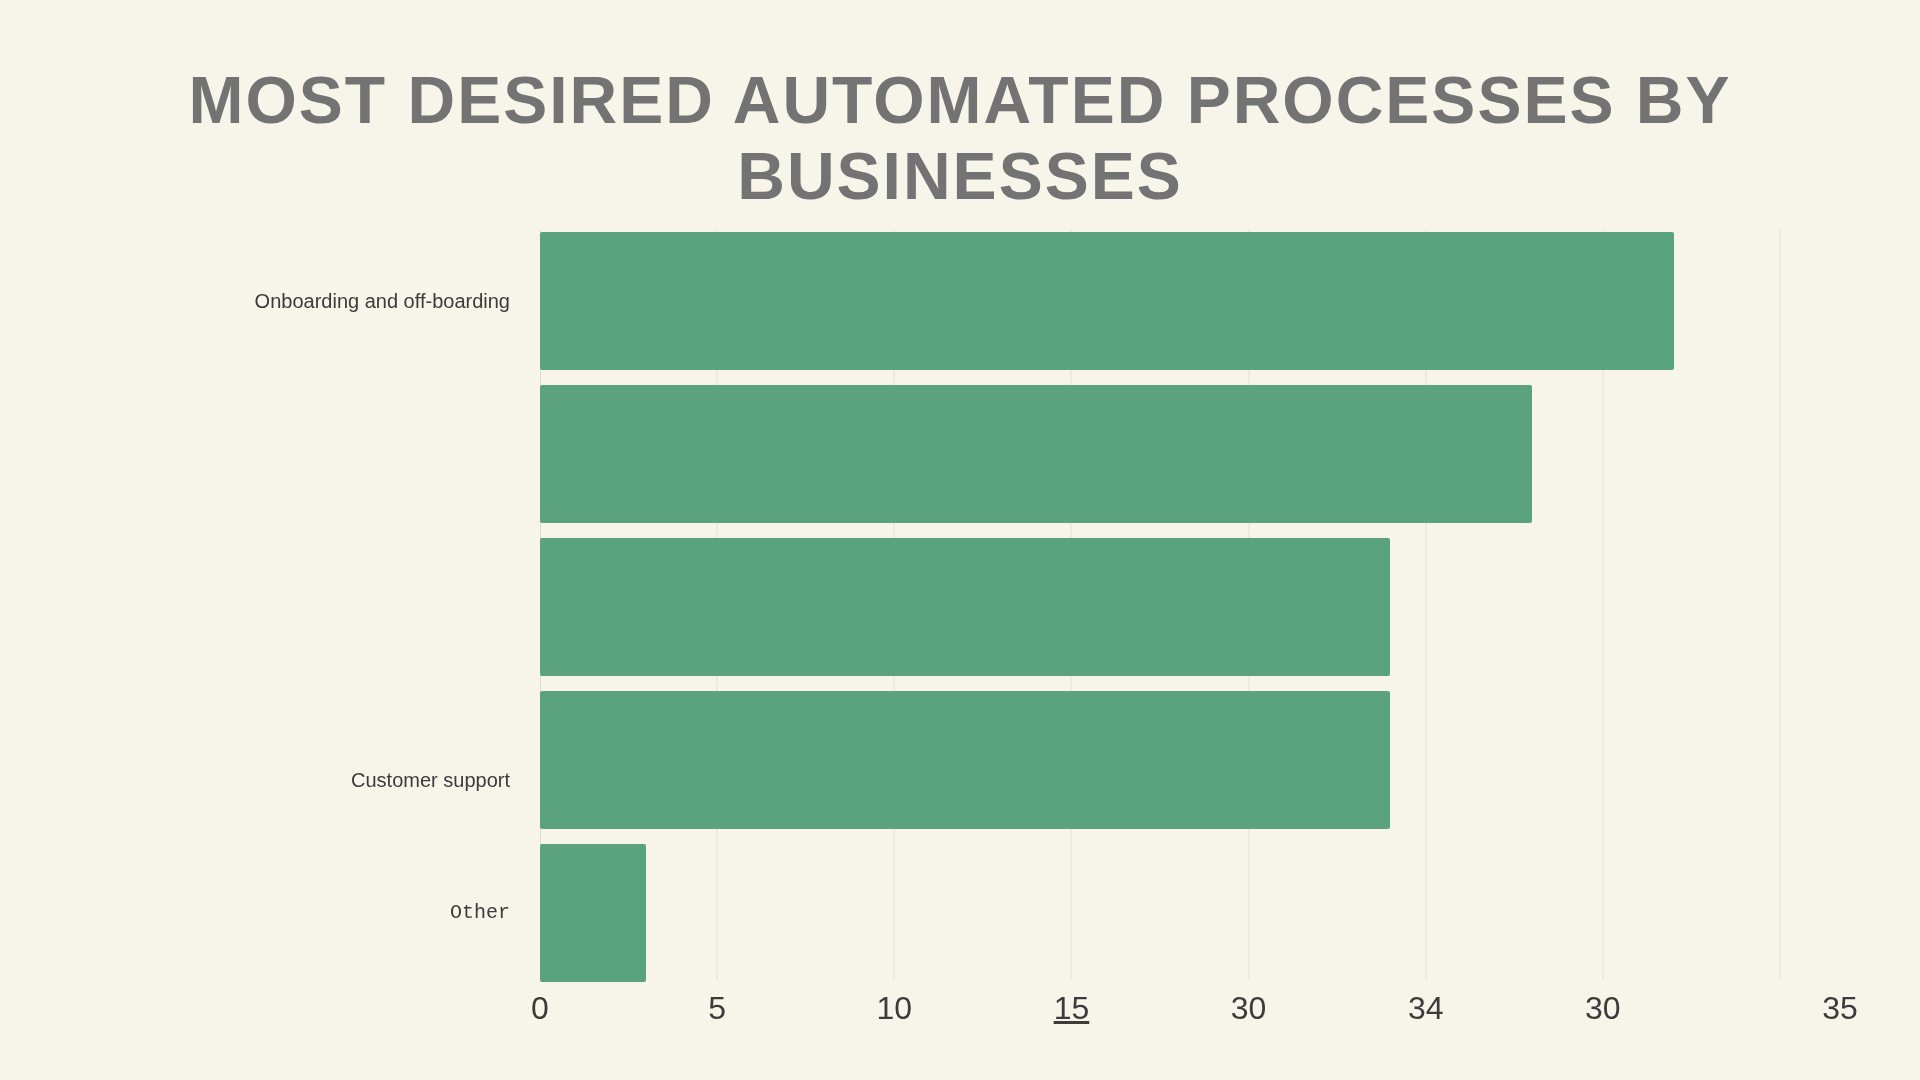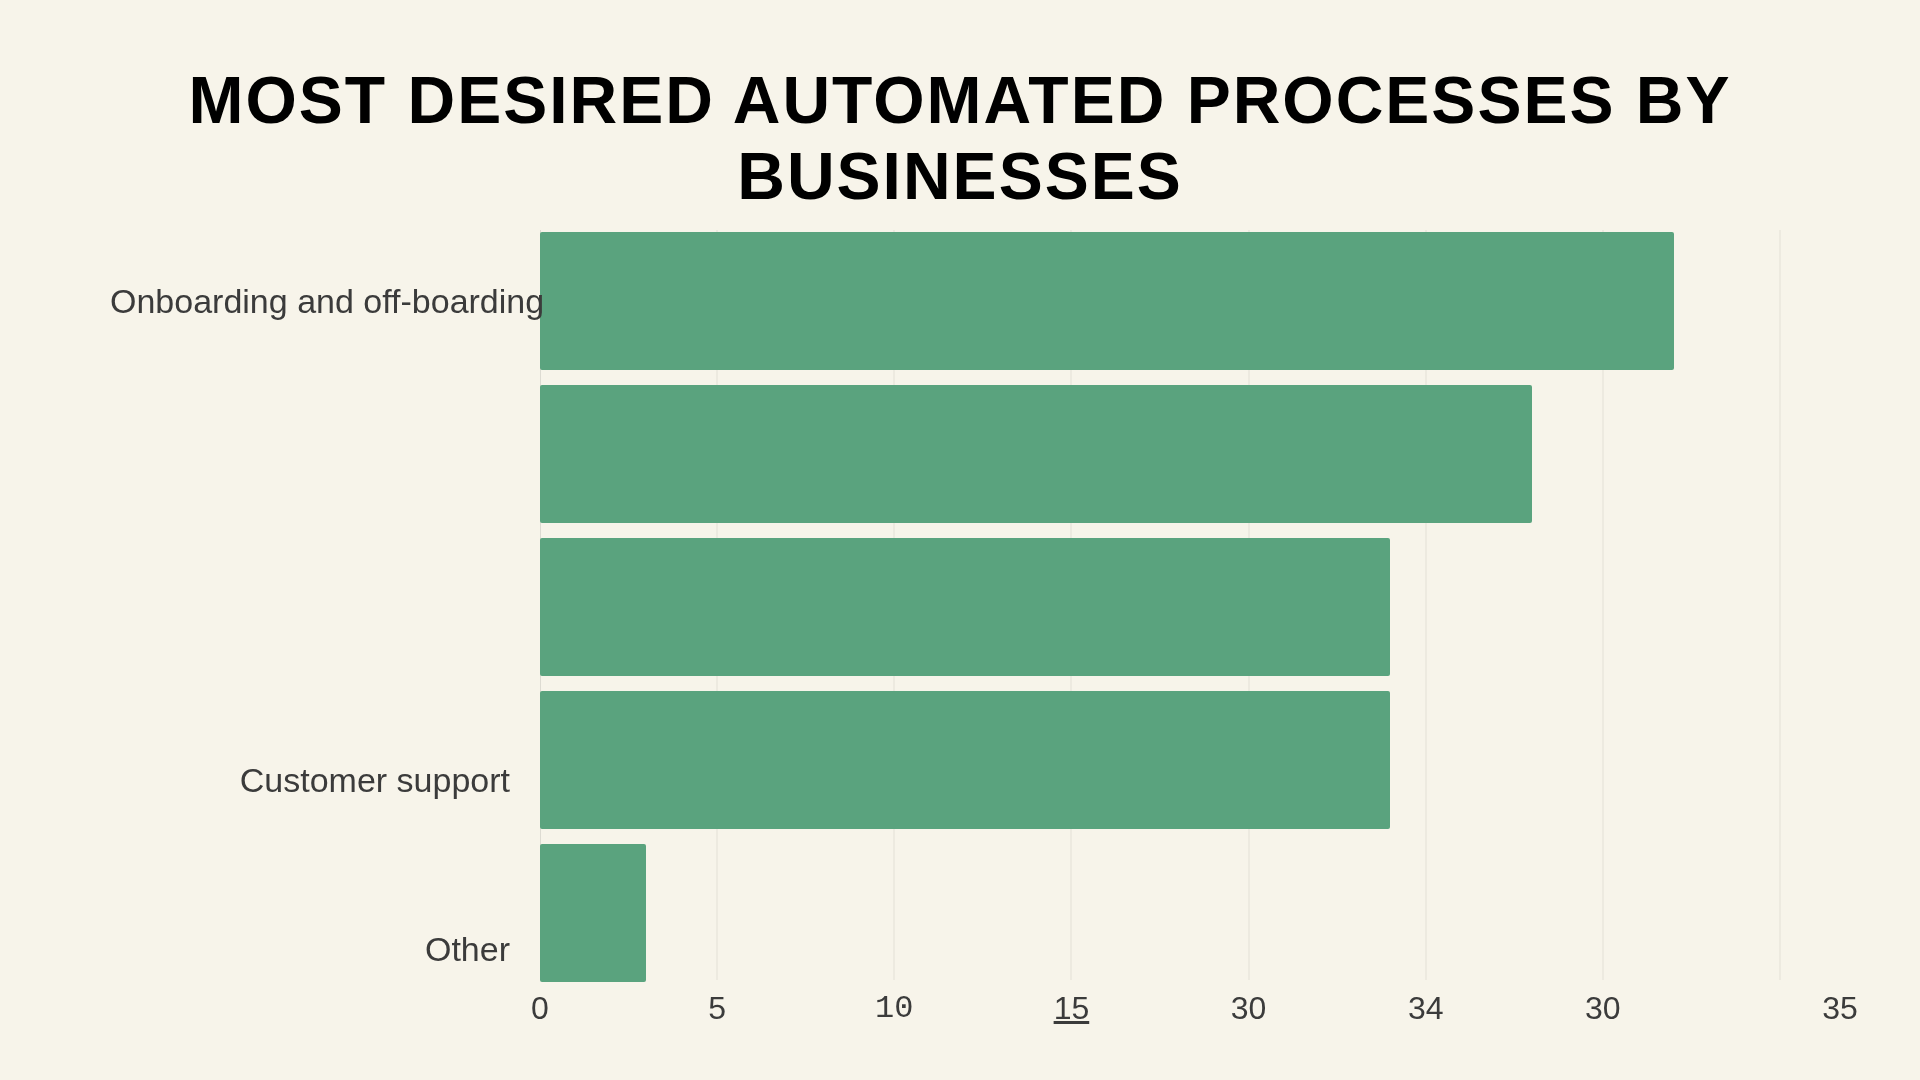--- a/index.html
+++ b/index.html
@@ -19,21 +19,21 @@
   }
   .title {
     position: absolute;
     top: 62px;
     left: 0;
     width: 100%;
     text-align: center;
     font-size: 66px;
     font-weight: 800;
     letter-spacing: 2px;
-    color: #000000;
+    color: #737373;
   }
   .chart {
     position: absolute;
     top: 200px;
     left: 120px;
     width: 1680px;
     height: 800px;
   }
   .plot-area {
     position: absolute;
@@ -67,21 +67,21 @@
   .bar {
     height: 138px;
     background: #5aa37e;
     border-radius: 2px;
   }
   .ylabel {
     position: absolute;
     right: 1270px; 
     width: 400px;
     text-align: right;
-    font-size: 34px;
+    font-size: 20px;
     color: #3b3b3b;
     line-height: 138px;
     height: 138px;
     white-space: nowrap;
   }
   .xaxis {
     position: absolute;
     left: 420px;
     top: 790px;
     width: 1240px;
@@ -122,26 +122,26 @@
         <div class="bar-row" style="top: 308px;">
           <div class="bar" style="width: 850.286px; background: rgb(90, 163, 126);"></div>
         </div>
         <div class="bar-row" style="top: 461px;">
           <div class="bar" style="width: 850.286px; background: rgb(90, 163, 126);"></div>
         </div>
         <div class="ylabel" style="top: 481px;">Customer support</div>
         <div class="bar-row" style="top: 614px;">
           <div class="bar" style="width: 106.286px; background: rgb(90, 163, 126);"></div>
         </div>
-        <div class="ylabel" style="top: 650px;">Other</div>
+        <div class="ylabel" style="top: 614px; font-family: Liberation Mono, monospace;">Other</div>
       </div>
     <div class="xaxis">
         <div class="xtick" style="left: 0px;">0</div>
         <div class="xtick" style="left: 177.143px;">5</div>
-        <div class="xtick" style="left: 354.286px; font-family: Liberation Mono, monospace;">10</div>
+        <div class="xtick" style="left: 354.286px;">10</div>
         <div class="xtick" style="left: 531.429px; text-decoration: underline;">15</div>
         <div class="xtick" style="left: 708.571px;">30</div>
         <div class="xtick" style="left: 885.714px;">34</div>
         <div class="xtick" style="left: 1062.86px;">30</div>
         <div class="xtick" style="left: 1300px;">35</div>
       </div>
   </div>
 </div>
 
 </body></html>

